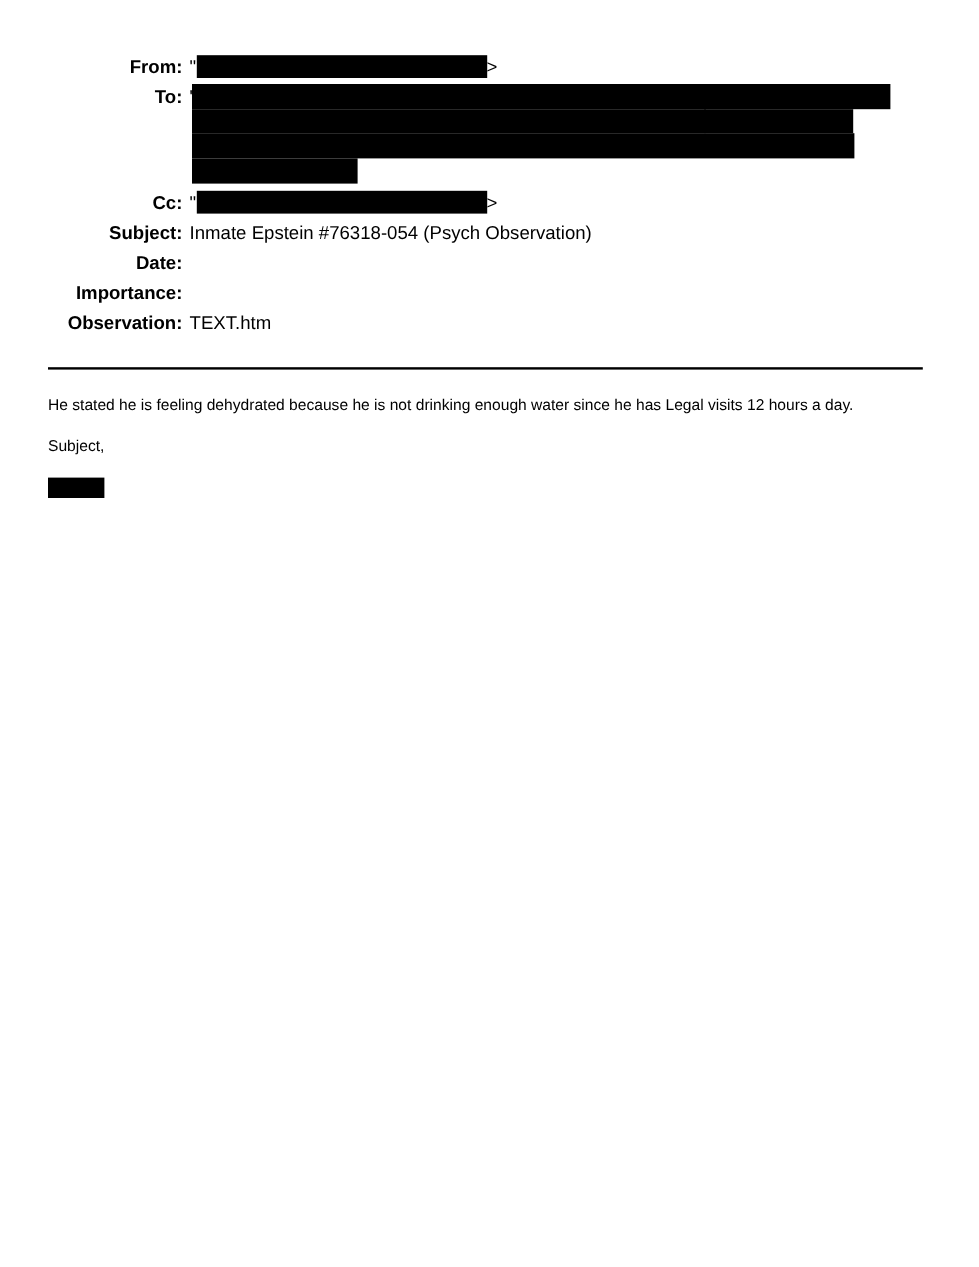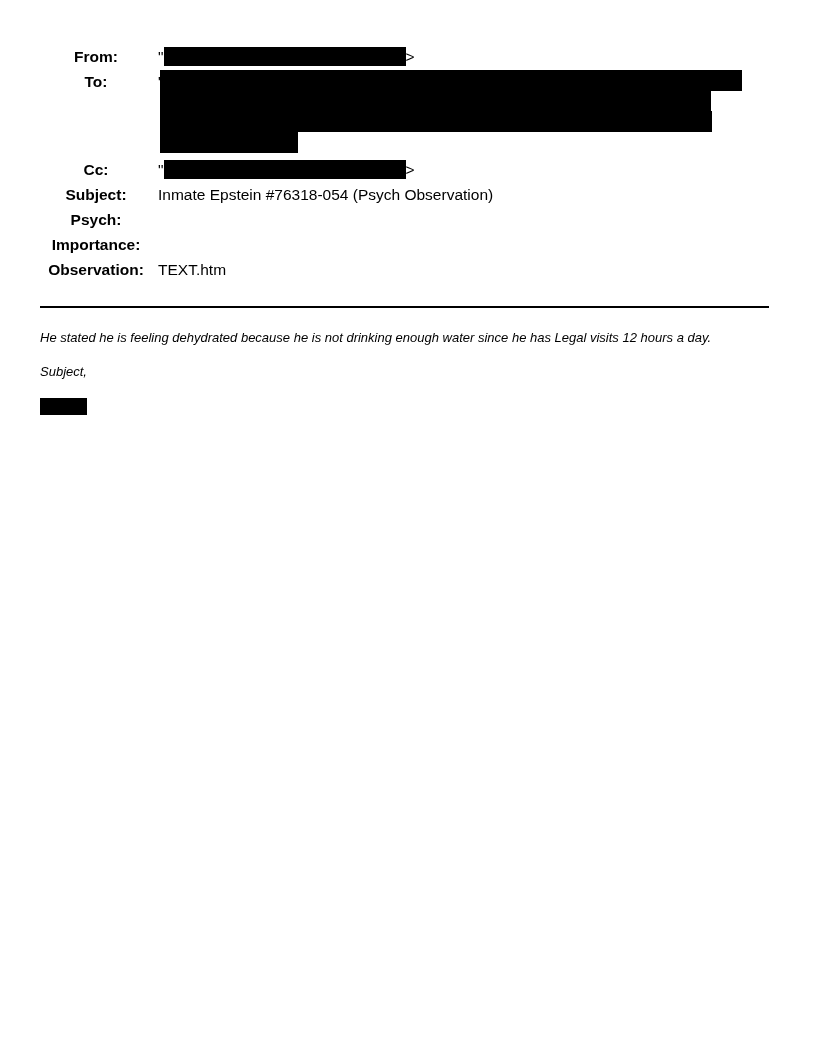--- a/index.html
+++ b/index.html
@@ -30,21 +30,21 @@
     width: 730px;
   }
   .hrow {
     display: flex;
     align-items: flex-start;
     min-height: 25px;
   }
   .hlabel {
     width: 118px;
     flex: 0 0 118px;
-    text-align: center;
+    text-align: right;
     font-weight: bold;
     font-size: 15.5px;
     line-height: 25px;
     padding-right: 6px;
     box-sizing: border-box;
     white-space: nowrap;
   }
   .hvalue {
     flex: 1 1 auto;
     font-size: 15.5px;
@@ -100,21 +100,20 @@
   }
 
   
   .body-text {
     position: absolute;
     left: 40px;
     top: 329px;
     width: 730px;
     font-size: 13px;
     line-height: 18px;
-    font-style: italic;
   }
   .para {
     margin: 0 0 16px 0;
   }
   .sig-bar-wrap {
     margin-top: 4px;
   }
 </style>
 </head>
 <body>
@@ -144,21 +143,21 @@
       <div class="hlabel">Cc:</div>
       <div class="hvalue"><span class="quote">"</span><span class="redact rb-cc"></span><span class="quote">&gt;</span></div>
     </div>
 
     <div class="hrow">
       <div class="hlabel">Subject:</div>
       <div class="hvalue">Inmate Epstein #76318-054 (Psych Observation)</div>
     </div>
 
     <div class="hrow">
-      <div class="hlabel">Psych:</div>
+      <div class="hlabel">Date:</div>
     </div>
 
     <div class="hrow">
       <div class="hlabel">Importance:</div>
     </div>
 
     <div class="hrow">
       <div class="hlabel">Observation:</div>
       <div class="hvalue">TEXT.htm</div>
     </div>

